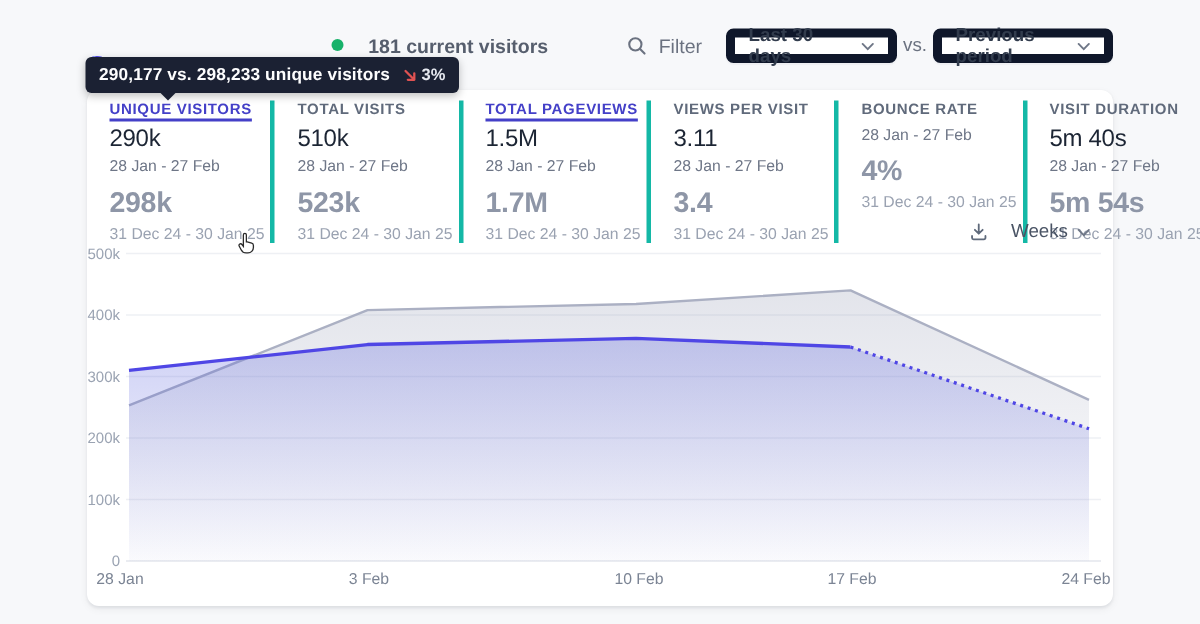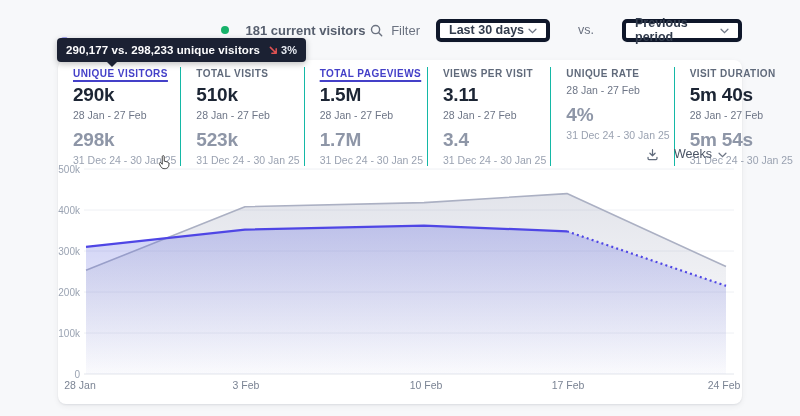--- a/index.html
+++ b/index.html
@@ -15,52 +15,52 @@
             display:flex; align-items:center; }
   .site-switcher { display:flex; align-items:flex-end; gap:18px; cursor:pointer;margin-top:31px; }
   .site-name { font-size:15px; font-weight:bold; color:#141a26; }
   .chev { display:inline-flex; margin-top:2px; }
   .visitors { display:flex; align-items:center; gap:17px; margin-left:20px; }
   .green-dot { width:8px; height:8px; border-radius:50%; background:#17b26a; }
   .visitors-text { font-size:13px; font-weight:600; color:#565e6d; }
   .header-right { margin-left:auto; display:flex; align-items:center; }
   .filter { display:flex; align-items:center; gap:8px; font-size:13px; color:#6b7280; cursor:pointer; }
   .select-box {
-    height:23px; background:#fff; border:4px solid #0f172a; border-radius:5px;
+    height:23px; background:#fff; border:6px solid #0f172a; border-radius:5px;
     box-shadow:0 1px 1px rgba(16,24,40,.04);
     display:flex; align-items:center; justify-content:space-between;
     padding:0 9px; font-size:12.5px; color:#323c4d; font-weight:600; cursor:pointer;
   }
   .select-range { width:114px; margin-left:16px; }
   .select-cmp { width:120px; }
-  .vs { font-size:12.5px; color:#6b7280; margin:0 28px; }
+  .vs { font-size:12.5px; color:#6b7280; margin:0 4px; }
   
   .tooltip {
     position:absolute; left:57px; top:38px; height:23px; z-index:6;
     background:#1b2133; border-radius:4px; padding:12px 9px;
     display:flex; align-items:center; gap:9px; white-space:nowrap;
     box-shadow:0 2px 6px rgba(0,0,0,.25);
   }
   .tooltip-text { font-size:11.5px; font-weight:bold; color:#fdfdfe; letter-spacing:.1px; }
   .tooltip-change { display:flex; align-items:center; gap:3px; font-size:11px; font-weight:bold; color:#e6e9f0; }
   .tooltip-caret { position:absolute; left:49px; bottom:-5px; width:0; height:0;
     border-left:6px solid transparent; border-right:6px solid transparent; border-top:6px solid #1b2133; }
   
   .card { position:absolute; left:58px; top:60px; width:684px; height:344px;
     background:#fff; border-radius:8px;
     box-shadow:0 1px 2px rgba(16,24,40,.07), 0 2px 6px rgba(16,24,40,.06); }
   
   .metrics { position:absolute; left:0; top:7px; width:100%; display:flex; }
-  .metric { flex:1 1 0; padding:1px 4px 0 15px; border-left:1px solid #14b8a6; cursor:pointer; }
+  .metric { flex:1 1 0; padding:1px 4px 0 15px; border-left:3px solid #14b8a6; cursor:pointer; }
   .metric:first-child { border-left:none; }
   .m-label { font-size:10px; font-weight:bold; letter-spacing:.045em; color:#606a7b;
              white-space:nowrap; margin-bottom:5px; }
   .metric.active .m-label { color:#4440c8; text-decoration:underline;
              text-decoration-thickness:1.5px; text-underline-offset:3px; }
-  .m-value { font-size:19px; font-weight:bold; color:#1c2534; letter-spacing:-.2px; }
+  .m-value { font-size:16px; font-weight:normal; color:#1c2534; letter-spacing:-.2px; }
   .m-period { font-size:10.5px; color:#6e7687; margin:3px 0 8px; white-space:nowrap; }
   .m-prev-value { font-size:19px; font-weight:bold; color:#8e96a7; letter-spacing:-.2px; }
   .m-prev-period { font-size:10.5px; color:#9aa2b1; margin-top:3px; white-space:nowrap; }
   
   .interval-row { position:absolute; top:87px; right:15px; display:flex; align-items:center; gap:15px; }
   .dl-btn { display:flex; cursor:pointer; }
   .interval-select { display:flex; align-items:center; gap:6px; font-size:12.5px;
                      color:#495364; cursor:pointer; }
   
   #chart-svg { position:absolute; left:0; top:100px; }
@@ -161,21 +161,21 @@
 
     <div class="metric">
       <div class="m-label">VIEWS PER VISIT</div>
       <div class="m-value">3.11</div>
       <div class="m-period">28 Jan - 27 Feb</div>
       <div class="m-prev-value">3.4</div>
       <div class="m-prev-period">31 Dec 24 - 30 Jan 25</div>
     </div>
 
     <div class="metric">
-      <div class="m-label">UNIQUE RATE</div>
+      <div class="m-label">BOUNCE RATE</div>
       <div class="m-period">28 Jan - 27 Feb</div>
       <div class="m-prev-value">4%</div>
       <div class="m-prev-period">31 Dec 24 - 30 Jan 25</div>
     </div>
 
     <div class="metric">
       <div class="m-label">VISIT DURATION</div>
       <div class="m-value">5m 40s</div>
       <div class="m-period">28 Jan - 27 Feb</div>
       <div class="m-prev-value">5m 54s</div>

